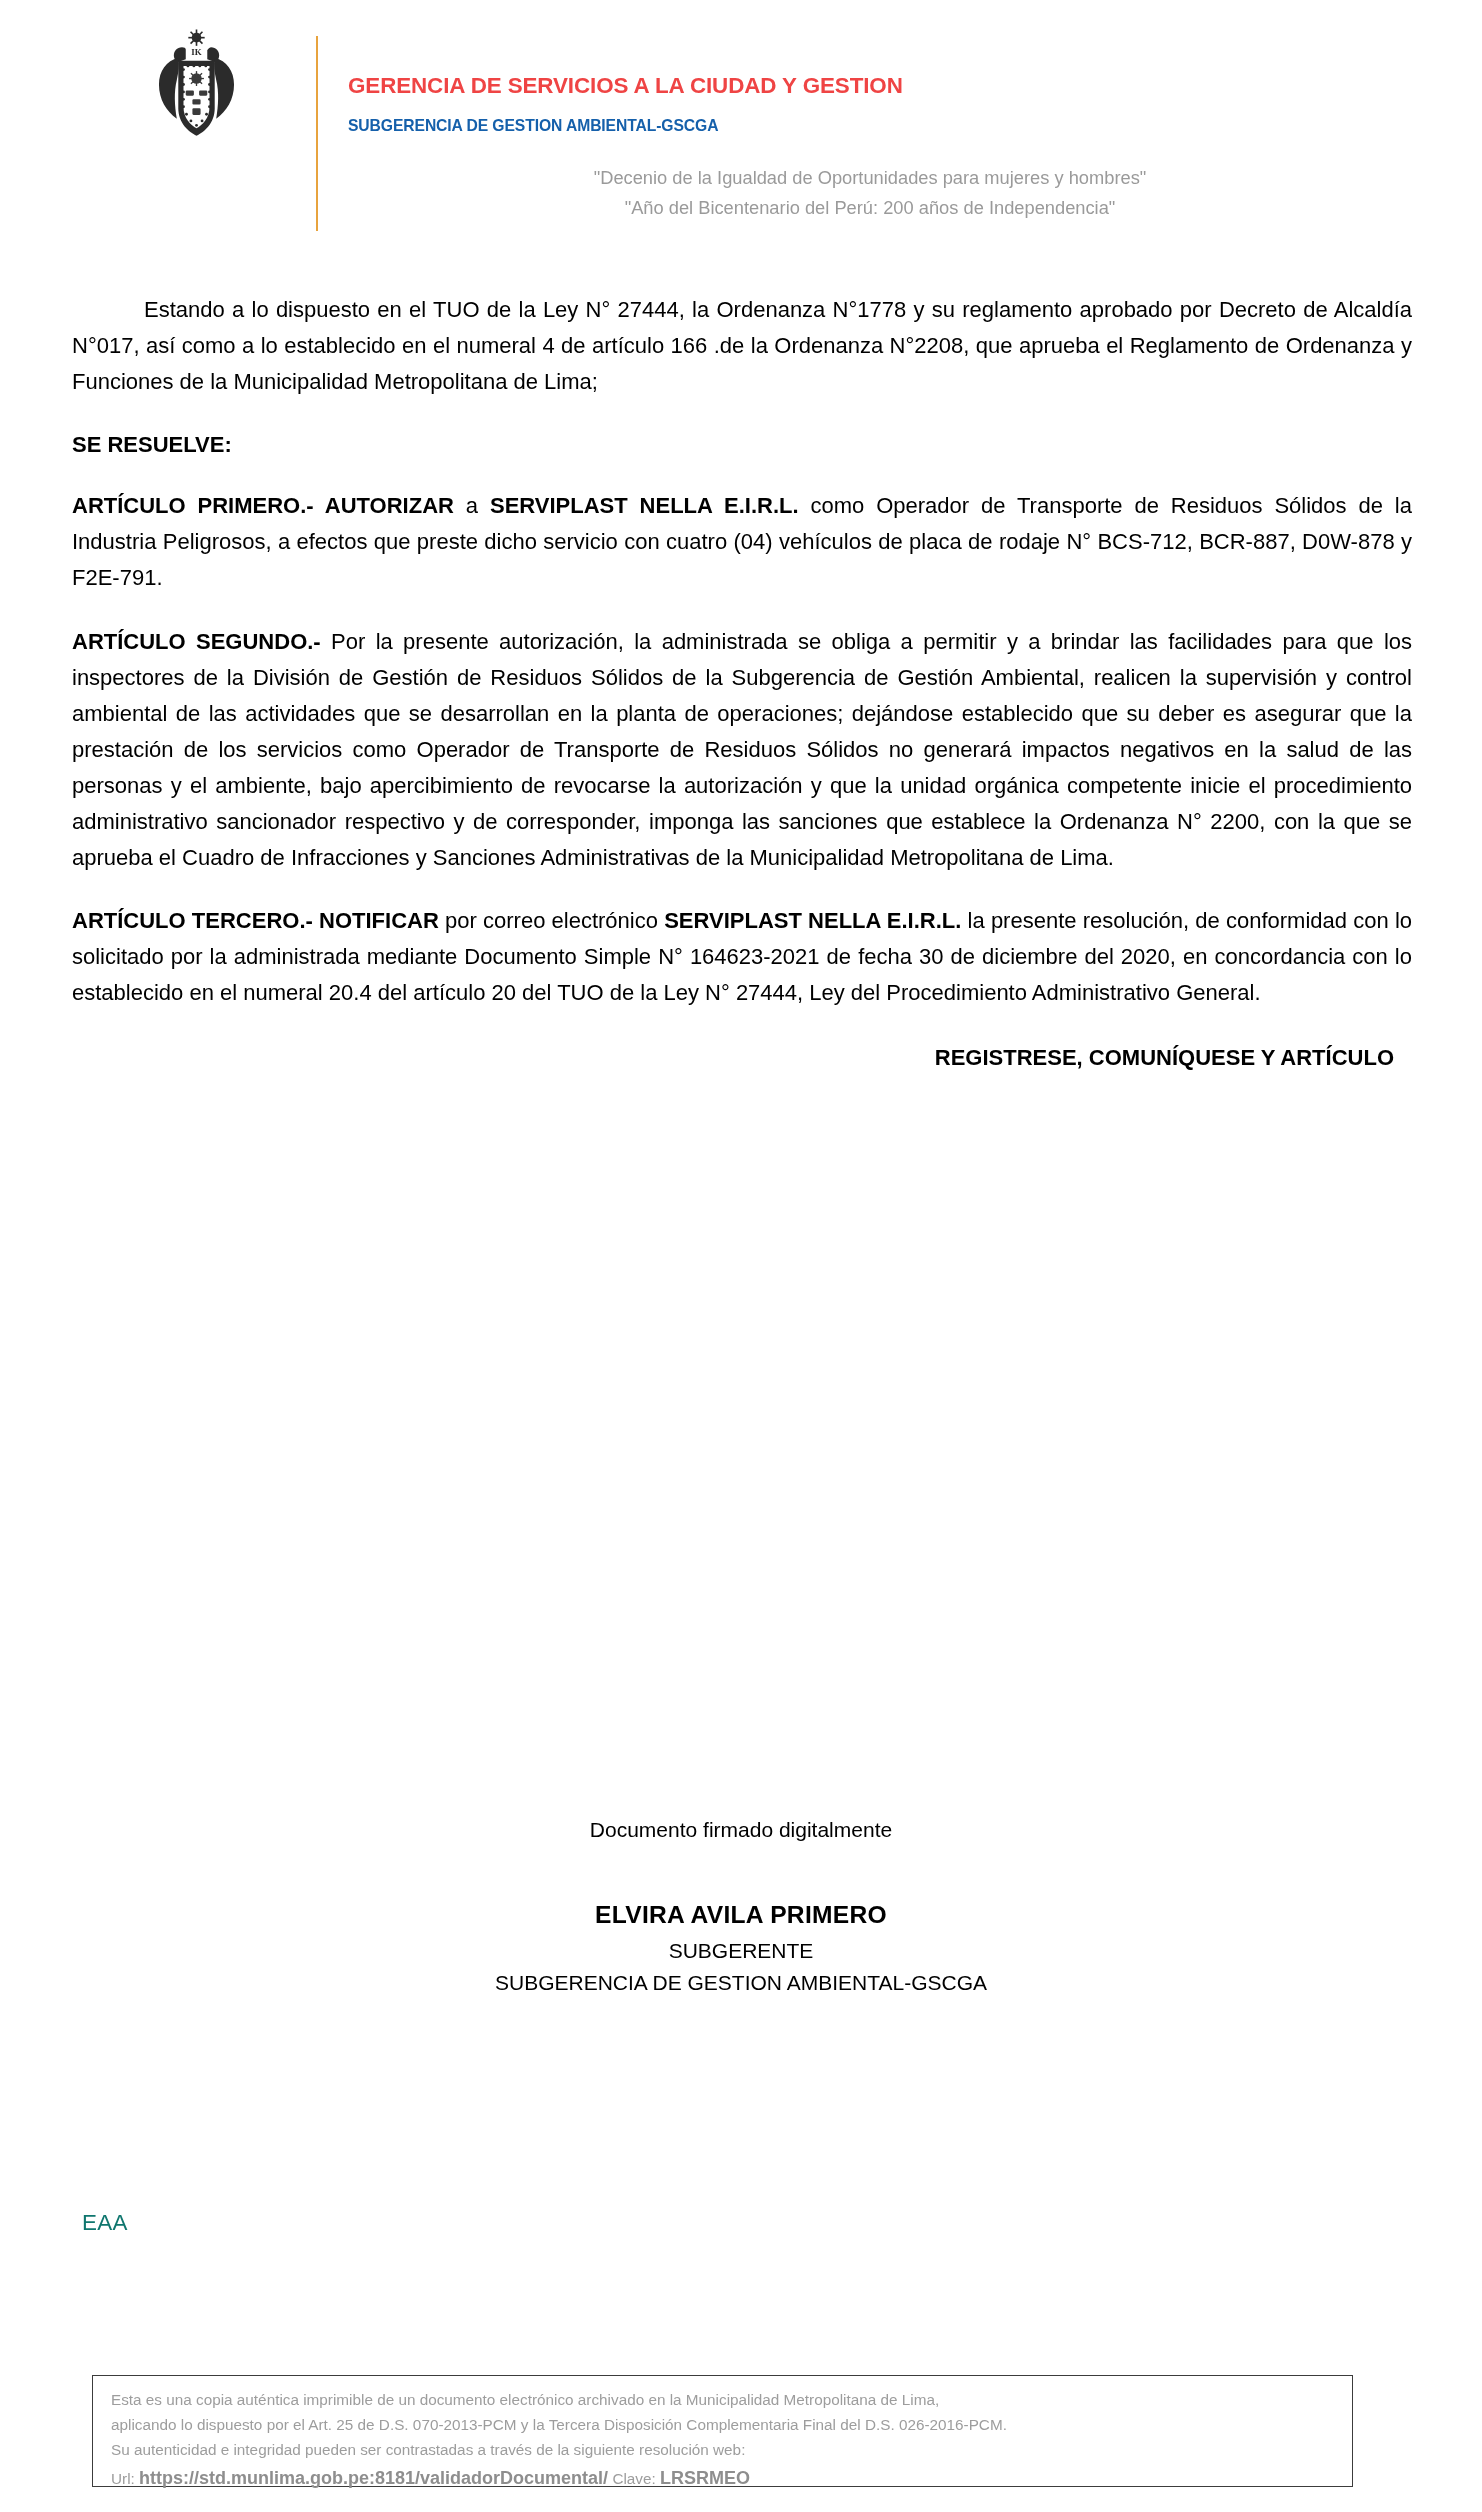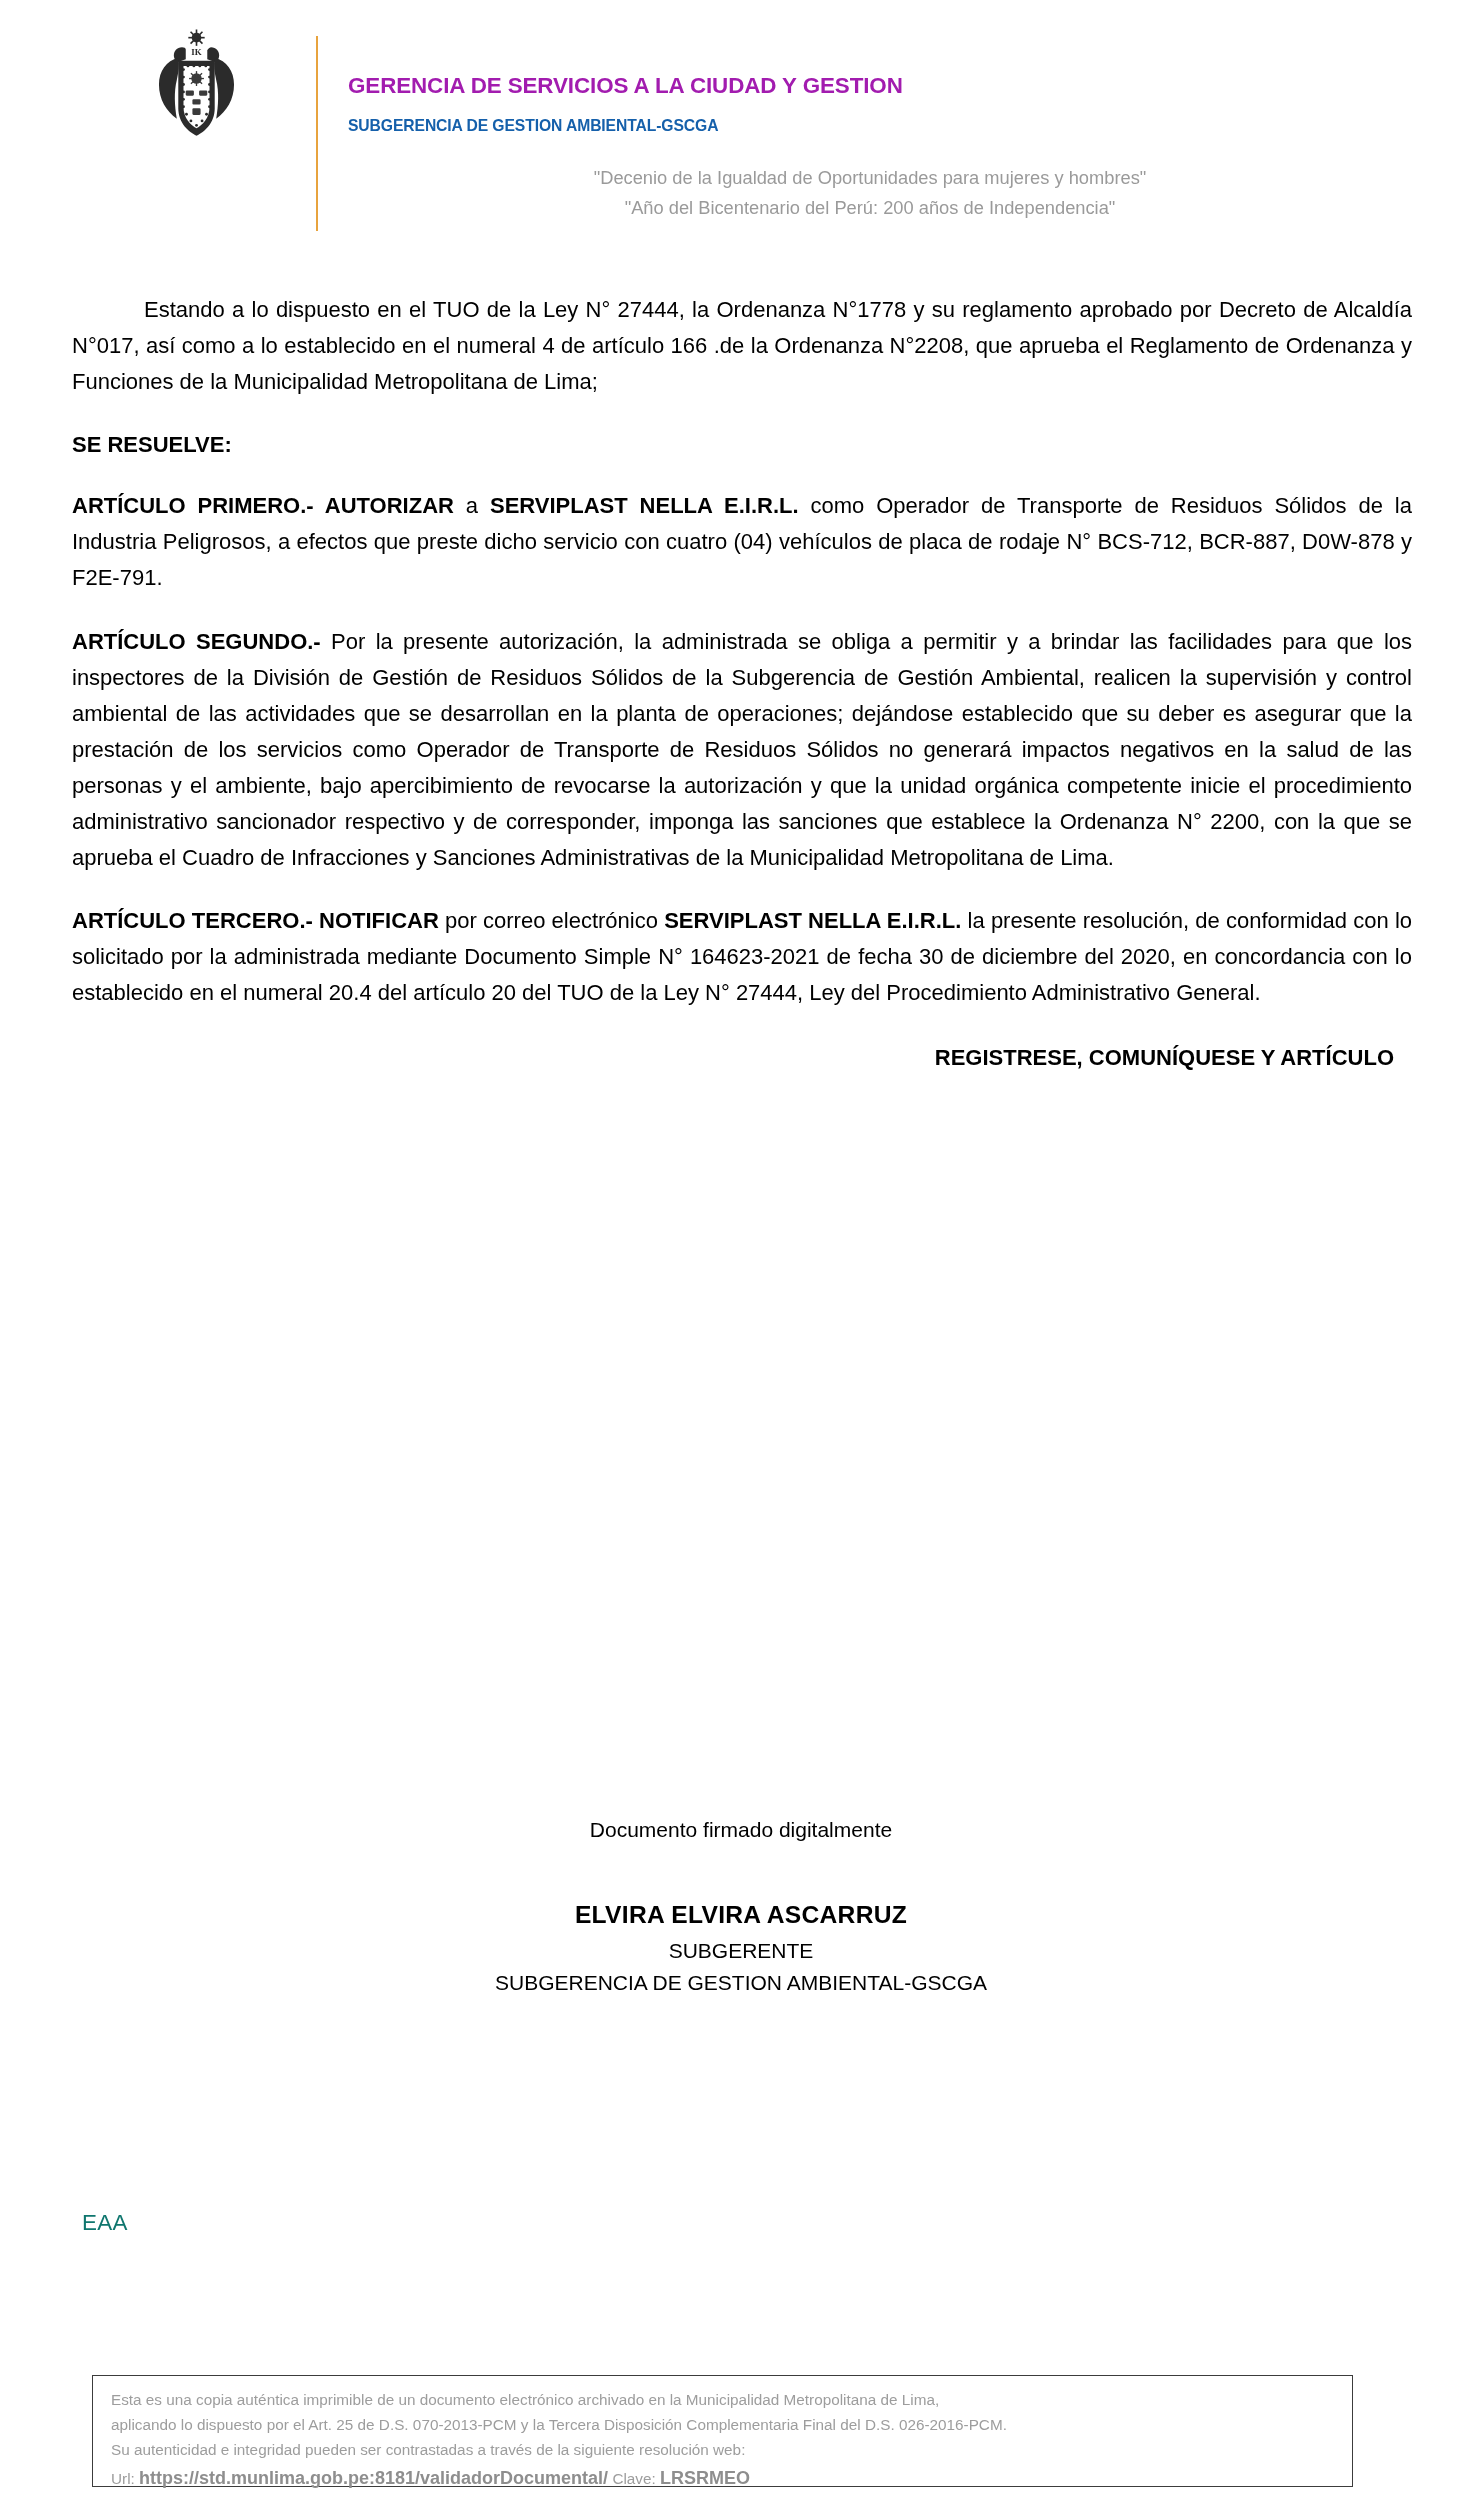--- a/index.html
+++ b/index.html
@@ -89,21 +89,21 @@
     position: absolute;
     left: 348px;
     top: 36px;
     width: 1089px;
   }
   .h-title {
     font-family: "Liberation Sans", sans-serif;
     font-weight: bold;
     font-size: 22.4px;
     letter-spacing: -0.1px;
-    color: #a21caf;
+    color: #ef4444;
     white-space: nowrap;
     margin-top: 37px;
   }
   .h-sub {
     font-family: "Liberation Sans", sans-serif;
     font-weight: bold;
     font-size: 15.7px;
     letter-spacing: -0.1px;
     color: #1560ab;
     white-space: nowrap;
@@ -346,21 +346,21 @@
 
     <p class="para tight">
       <span class="b">ARTÍCULO TERCERO</span><span class="b">.- </span><span class="b">NOTIFICAR</span><span> por correo electrónico </span><span class="b">SERVIPLAST NELLA E.I.R.L.</span><span> la presente resolución, de conformidad con lo solicitado por la administrada mediante Documento Simple N° 164623-2021 de fecha 30 de diciembre del 2020, en concordancia con lo establecido en el numeral 20.4 del artículo 20 del TUO de la Ley N° 27444, Ley del Procedimiento Administrativo General.</span>
     </p>
 
     <div class="registrese">REGISTRESE, COMUNÍQUESE Y ARTÍCULO</div>
   </div>
 
   <div class="sign-block">
     <div class="sign-note">Documento firmado digitalmente</div>
-    <div class="sign-name">ELVIRA ELVIRA ASCARRUZ</div>
+    <div class="sign-name">ELVIRA AVILA PRIMERO</div>
     <div class="sign-role">SUBGERENTE</div>
     <div class="sign-office">SUBGERENCIA DE GESTION AMBIENTAL-GSCGA</div>
   </div>
 
   <div class="initials">EAA</div>
 
   <div class="footer-box">
     <div class="fline">Esta es una copia auténtica imprimible de un documento electrónico archivado en la Municipalidad Metropolitana de Lima,</div>
     <div class="fline">aplicando lo dispuesto por el Art. 25 de D.S. 070-2013-PCM y la Tercera Disposición Complementaria Final del D.S. 026-2016-PCM.</div>
     <div class="fline nojust">Su autenticidad e integridad pueden ser contrastadas a través de la siguiente resolución web:</div>

